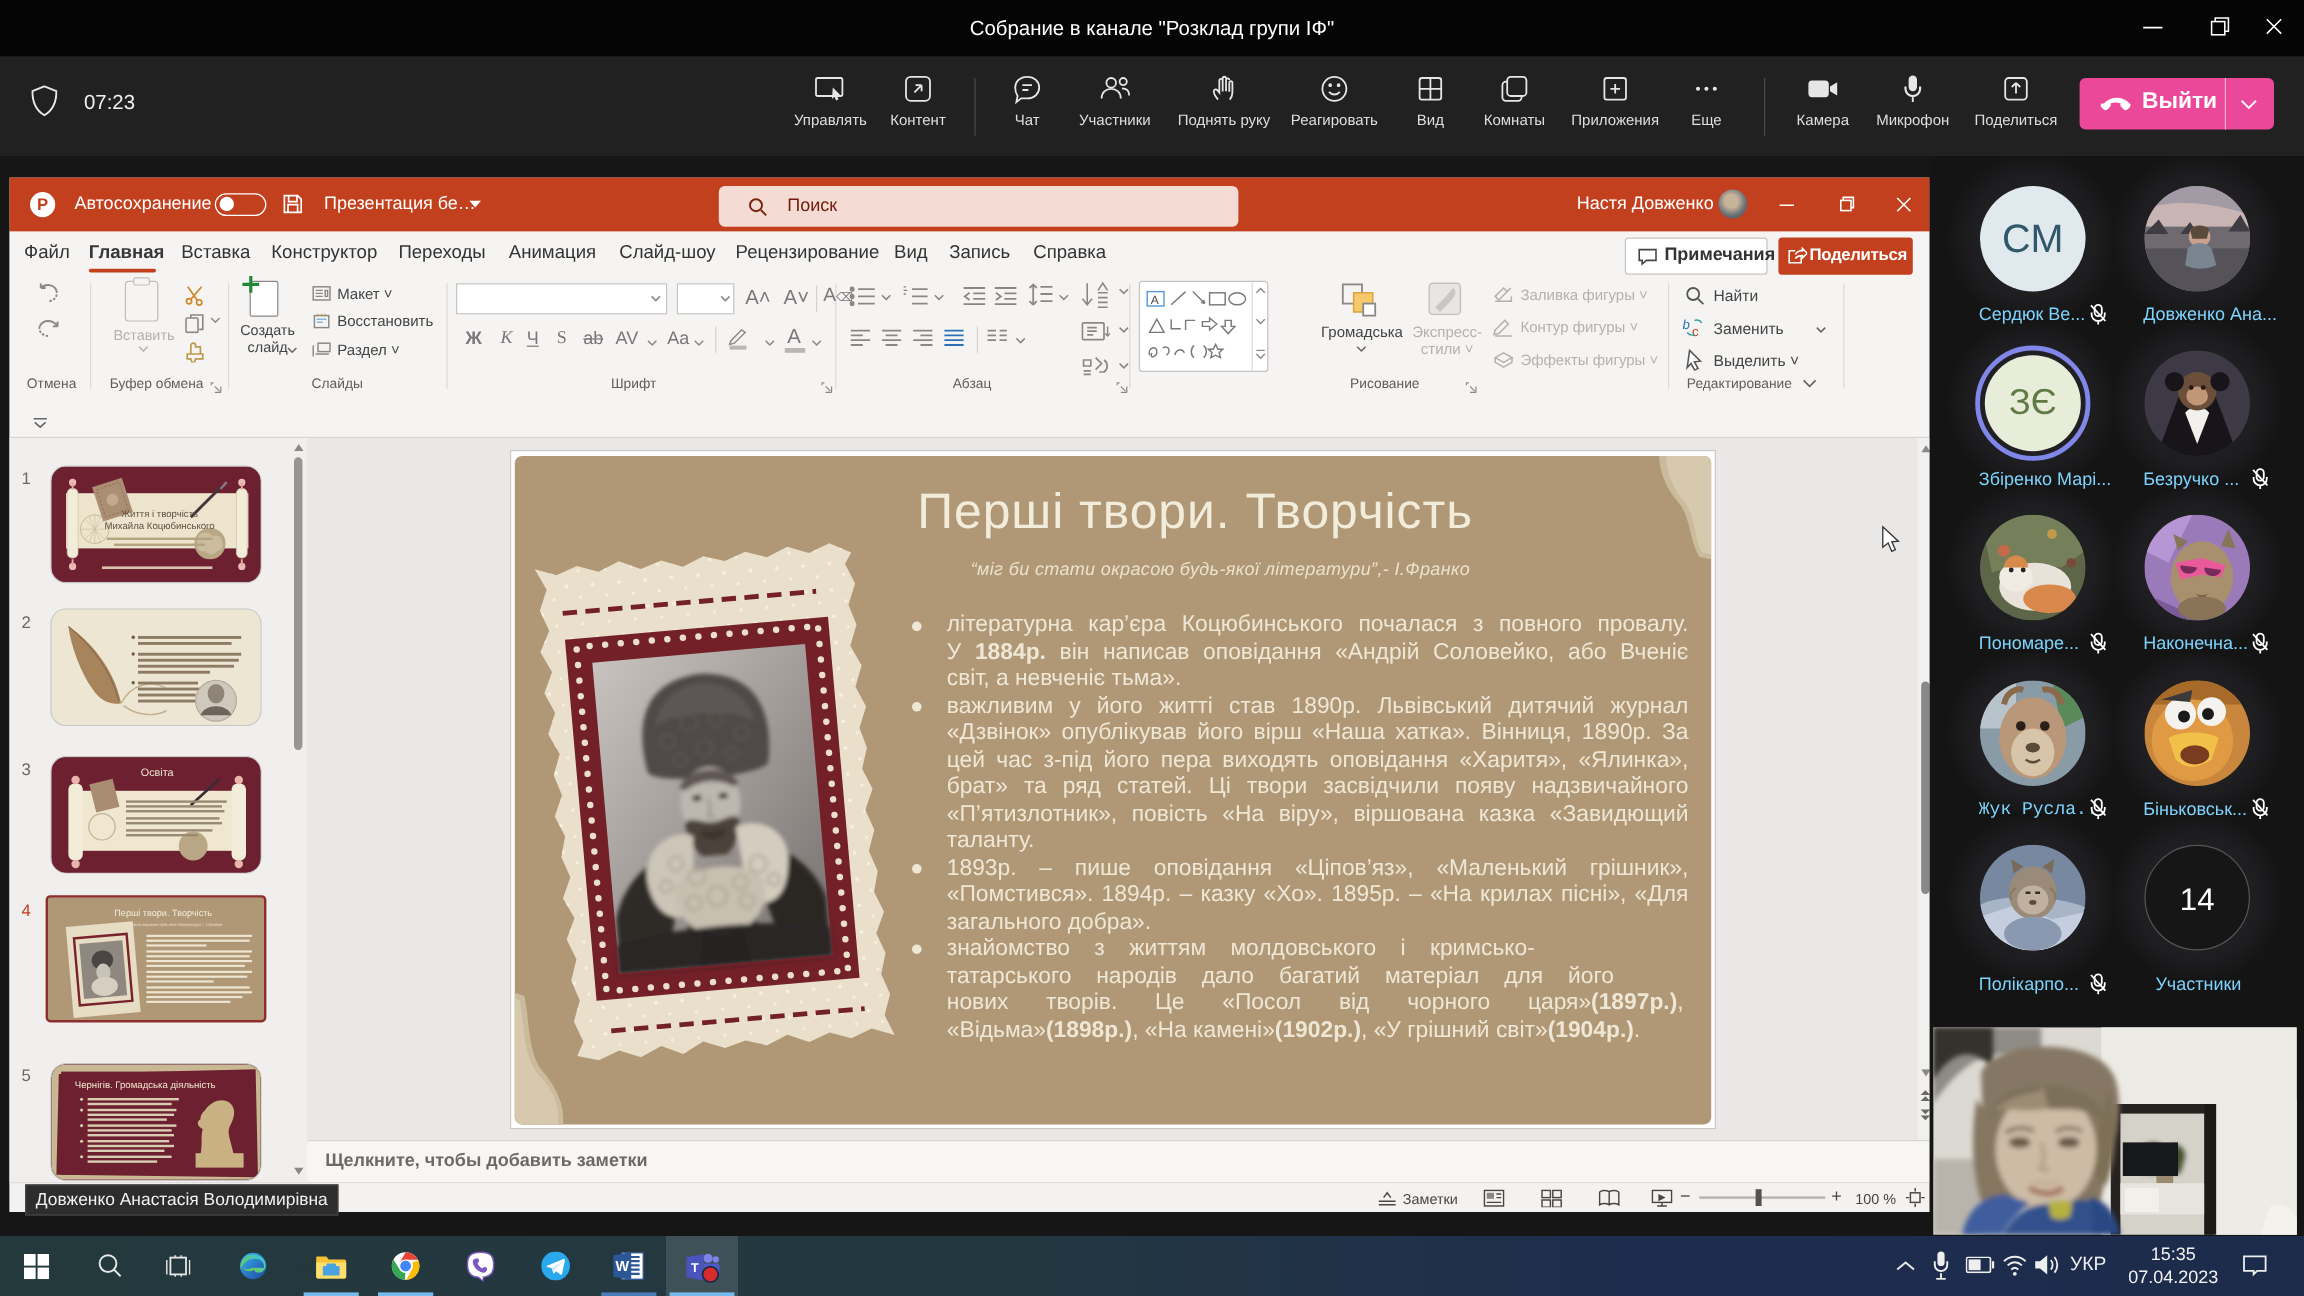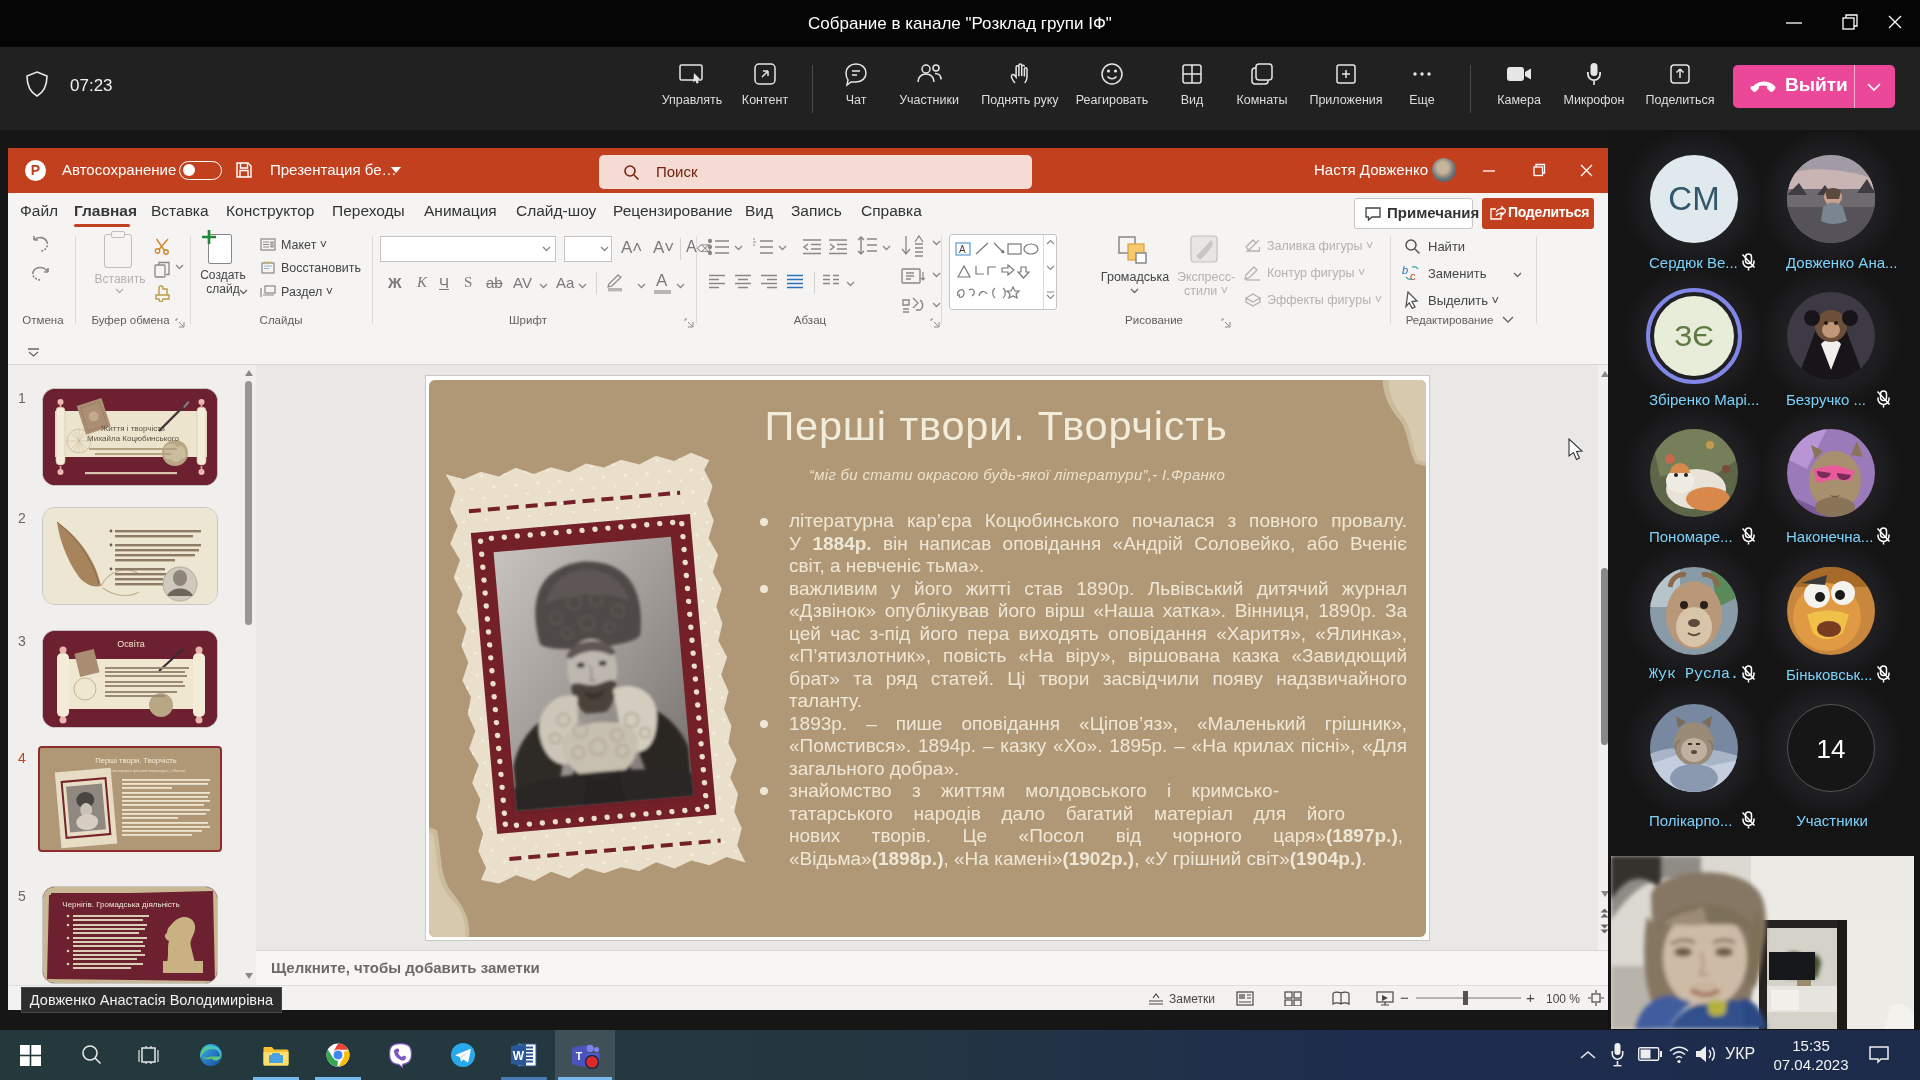--- a/index.html
+++ b/index.html
@@ -682,22 +682,22 @@
         <div class="bdot" style="top:8px"></div>
         <div class="bdot" style="top:75px"></div>
         <div class="bdot" style="top:210px"></div>
         <div class="bdot" style="top:277px"></div>
         <div class="jl">літературна кар’єра Коцюбинського почалася з повного провалу.</div>
         <div class="jl">У <b>1884р.</b> він написав оповідання «Андрій Соловейко, або Вченіє</div>
         <div class="je">світ, а невченіє тьма».</div>
         <div class="jl">важливим у його житті став 1890р. Львівський дитячий журнал</div>
         <div class="jl">«Дзвінок» опублікував його вірш «Наша хатка». Вінниця, 1890р. За</div>
         <div class="jl">цей час з-під його пера виходять оповідання «Харитя», «Ялинка»,</div>
+        <div class="jl">брат» та ряд статей. Ці твори засвідчили появу надзвичайного</div>
         <div class="jl">«П’ятизлотник», повість «На віру», віршована казка «Завидющий</div>
-        <div class="jl">брат» та ряд статей. Ці твори засвідчили появу надзвичайного</div>
         <div class="je">таланту.</div>
         <div class="jl">1893р. – пише оповідання «Ціпов’яз», «Маленький грішник»,</div>
         <div class="jl">«Помстився». 1894р. – казку «Хо». 1895р. – «На крилах пісні», «Для</div>
         <div class="je">загального добра».</div>
         <div class="jl" style="width:490px;">знайомство з життям молдовського і кримсько-</div>
         <div class="jl" style="width:556px;">татарського народів дало багатий матеріал для його</div>
         <div class="jl" style="width:614px;">нових творів. Це «Посол від чорного царя»<b>(1897р.)</b>,</div>
         <div class="je">«Відьма»<b>(1898р.)</b>, «На камені»<b>(1902р.)</b>, «У грішний світ»<b>(1904р.)</b>.</div>
       </div>
       <svg class="abs" style="left:10px;top:48px" width="330" height="478" viewBox="0 0 330 478">

